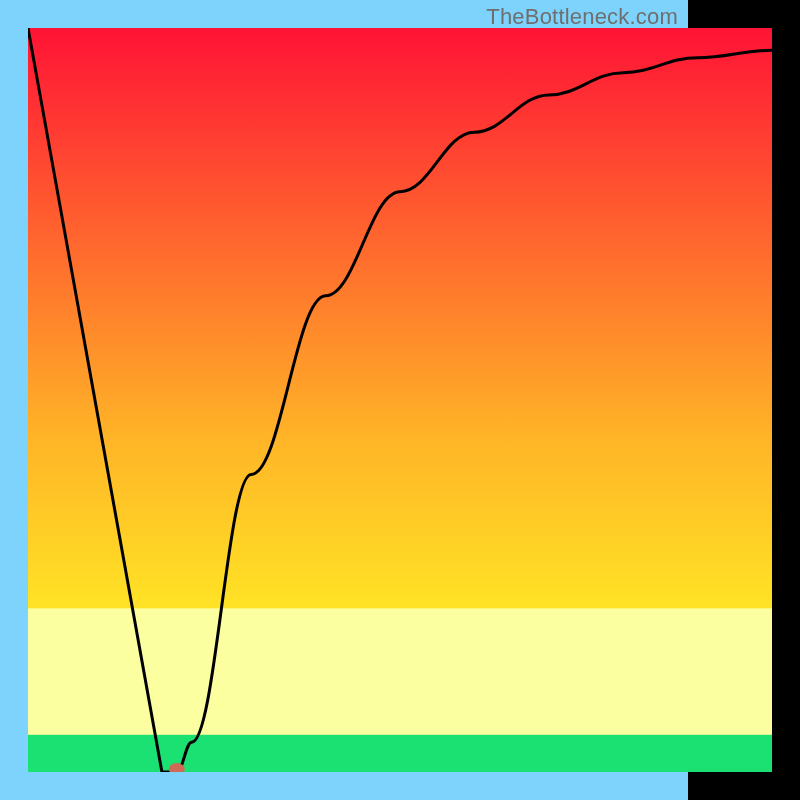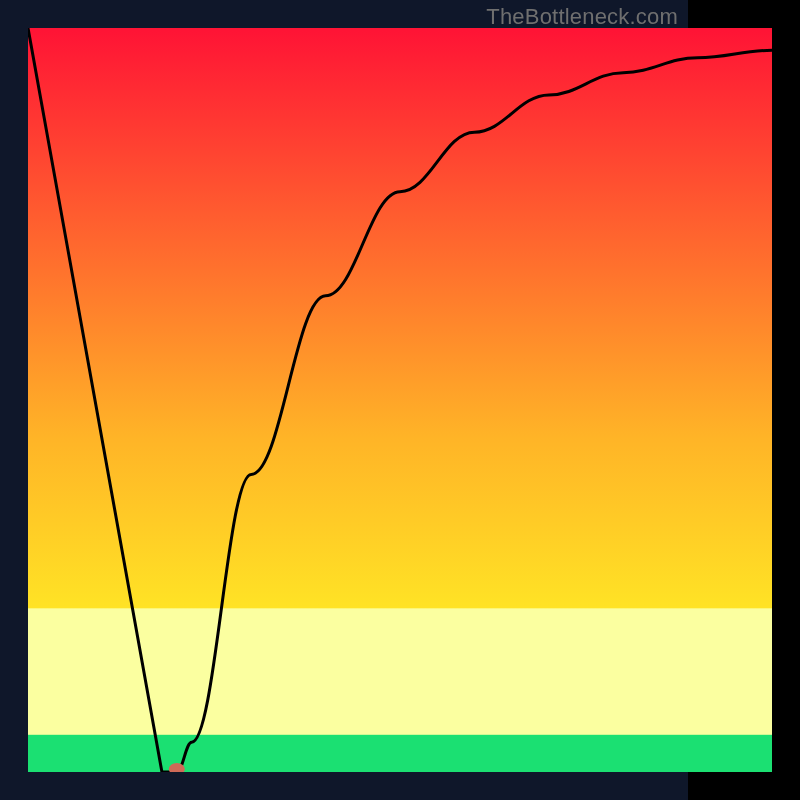--- a/index.html
+++ b/index.html
@@ -8,21 +8,21 @@
     width: 800px;
     height: 800px;
     background: #000;
     font-family: Arial, Helvetica, sans-serif;
     overflow: hidden;
   }
   .stage {
     position: relative;
     width: 688px;
     height: 800px;
-    background: #0f172a;
+    background: #7dd3fc;
   }
   .plot-box {
     position: absolute;
     left: 28px;
     top: 28px;
     width: 744px;
     height: 744px;
     overflow: hidden;
   }
   .plot-svg {

